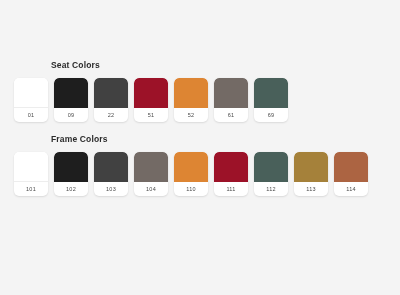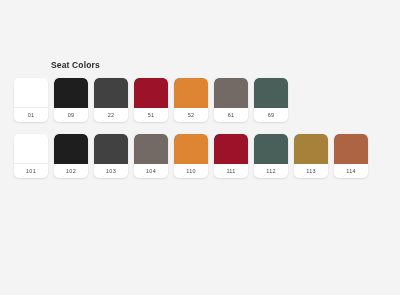--- a/index.html
+++ b/index.html
@@ -96,20 +96,21 @@
             <div class="swatch-color" style="background: rgb(115, 106, 101);"></div>
             <div class="swatch-code">61</div>
           </div>
           <div class="swatch-card">
             <div class="swatch-color" style="background: rgb(73, 96, 90);"></div>
             <div class="swatch-code">69</div>
           </div>
         </div>
       </div>
       <div class="section">
+        <div class="section-title">Frame Colors</div>
         <div class="swatch-row">
           <div class="swatch-card">
             <div class="swatch-color is-light" style="background: rgb(255, 255, 255);"></div>
             <div class="swatch-code">101</div>
           </div>
           <div class="swatch-card">
             <div class="swatch-color" style="background: rgb(30, 30, 30);"></div>
             <div class="swatch-code">102</div>
           </div>
           <div class="swatch-card">

